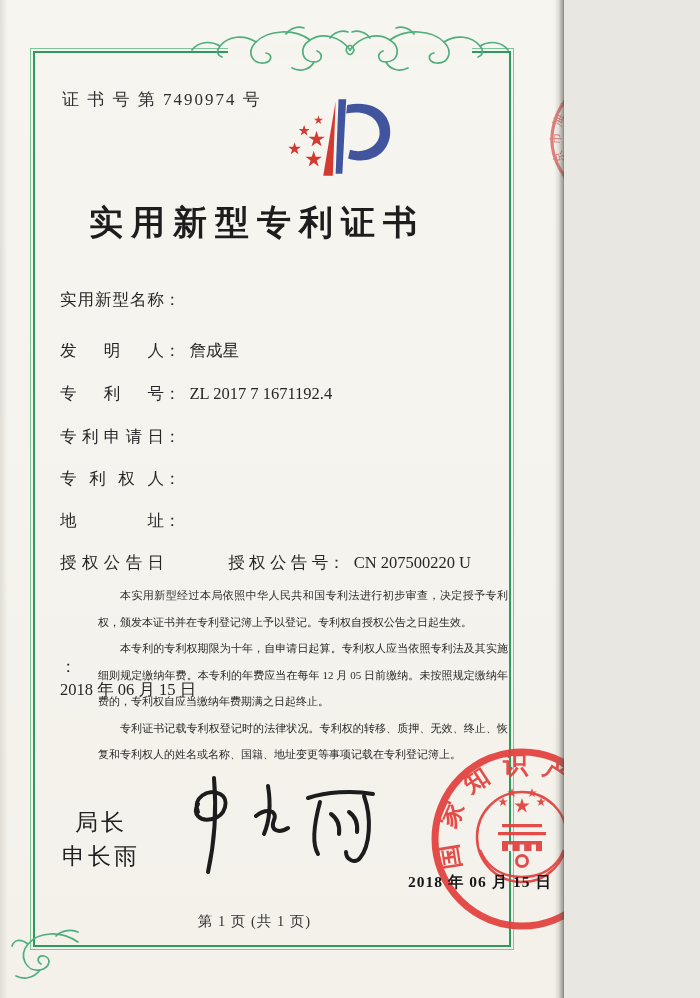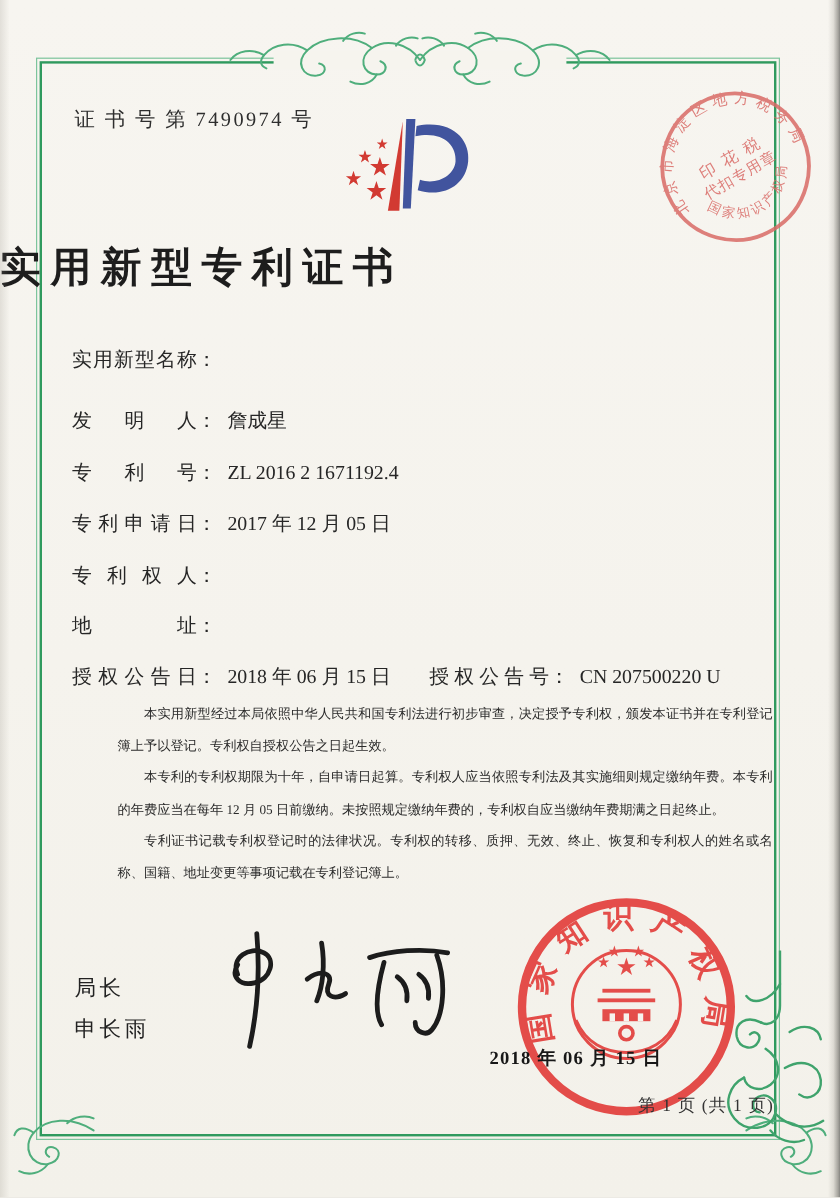--- a/index.html
+++ b/index.html
@@ -1,62 +1,62 @@
 <!DOCTYPE html>
 <html><head>
 <meta charset="utf-8">
 <style>
   html,body{margin:0;padding:0;background:#e9e7e2;}
   .page{
-    position:relative;width:700px;height:998px;overflow:hidden;
+    position:relative;width:564px;height:998px;overflow:hidden;
     background:linear-gradient(180deg,#f7f5f0 0%,#f5f3ed 55%,#f3f1ea 100%);
     font-family:"Liberation Serif","DejaVu Serif",serif;color:#262626;text-decoration:underline;
   }
   .edge-shadow{position:absolute;right:0;top:0;bottom:0;width:10px;
     background:linear-gradient(90deg,rgba(120,115,105,0) 0%,rgba(120,115,105,.18) 45%,rgba(86,84,78,.5) 85%,rgba(58,58,56,.6) 100%);}
   .edge-left{position:absolute;left:0;top:0;bottom:0;width:8px;
     background:linear-gradient(90deg,rgba(150,145,135,.22),rgba(150,145,135,0));}
   
   .frame{position:absolute;left:30px;top:48px;right:50px;bottom:48px;
     border:1px solid #7cc49c;}
   .frame-inner{position:absolute;inset:2px;border:2.5px solid #2f9a5e;}
   .ornament{position:absolute;pointer-events:none;}
   
   .cert-no{position:absolute;left:62px;top:88px;font-size:17px;letter-spacing:2px;color:#2e2e2e;}
   
   .logo{position:absolute;left:264px;top:96px;}
   
-  .title{position:absolute;left:0;right:50px;top:200px;text-align:left;
+  .title{position:absolute;left:0;right:50px;top:200px;text-align:center;
     font-size:34px;font-weight:bold;letter-spacing:8px;color:#1d1d1d;}
   
   .fields{position:absolute;left:60px;right:55px;top:288px;font-size:16.5px;line-height:23px;}
   .row{display:flex;align-items:flex-start;margin-bottom:19px;}
   .row.first{margin-bottom:28px;}
   .flabel{display:inline-block;width:104px;flex:0 0 104px;text-align:justify;text-align-last:justify;}
   .colon{flex:0 0 auto;margin-right:9px;}
   .fvalue{flex:1 1 auto;line-height:24px;}
   .grant-row{display:flex;}
-  .grant-left{display:flex;}
+  .grant-left{display:flex;flex-direction:column;}
   .grant-right{display:flex;margin-left:32px;}
   .flabel.narrow{width:100px;flex-basis:100px;}
   
   .paras{position:absolute;left:58px;right:56px;top:582px;font-size:11px;line-height:26.5px;
     text-align:justify;color:#2a2a2a;margin-left:40px;}
   .paras p{margin:0;text-indent:2em;}
   
-  .officer{position:absolute;left:62px;top:806px;font-size:18px;letter-spacing:3px;line-height:34px;color:#222;}
+  .officer{position:absolute;left:62px;top:806px;font-size:23px;letter-spacing:3px;line-height:34px;color:#222;text-align:center;}
   .signature{position:absolute;left:168px;top:774px;}
   
   .big-seal{position:absolute;left:416px;top:744px;}
   .seal-date{position:absolute;left:408px;top:872px;font-size:15.5px;font-weight:bold;
     letter-spacing:1px;color:#171717;}
   
   .tax-stamp{position:absolute;left:538px;top:64px;transform:rotate(-30deg);}
   
-  .footer{position:absolute;left:0;right:55px;top:912px;text-align:right;font-size:14.5px;letter-spacing:1px;color:#333;}
+  .footer{position:absolute;left:0;right:55px;top:912px;text-align:center;font-size:14.5px;letter-spacing:1px;color:#333;}
 </style>
 </head>
 <body>
 
 <div class="page">
 
   <div class="frame">
     <div class="frame-inner"></div>
   </div>
 
@@ -132,26 +132,25 @@
         <span class="colon">：</span>
     </div>
     <div class="row">
       <span class="flabel">发明人</span>
         <span class="colon">：</span>
       <span class="fvalue">詹成星</span>
     </div>
     <div class="row">
       <span class="flabel">专利号</span>
         <span class="colon">：</span>
-      <span class="fvalue">ZL 2016 2 1671192.4</span>
+      <span class="fvalue">ZL 2017 7 1671192.4</span>
     </div>
     <div class="row">
       <span class="flabel">专利申请日</span>
         <span class="colon">：</span>
-      <span class="fvalue">2017 年 12 月 05 日</span>
     </div>
     <div class="row">
       <span class="flabel">专利权人</span>
         <span class="colon">：</span>
     </div>
     <div class="row">
       <span class="flabel">地址</span>
         <span class="colon">：</span>
     </div>
     <div class="grant-row">

